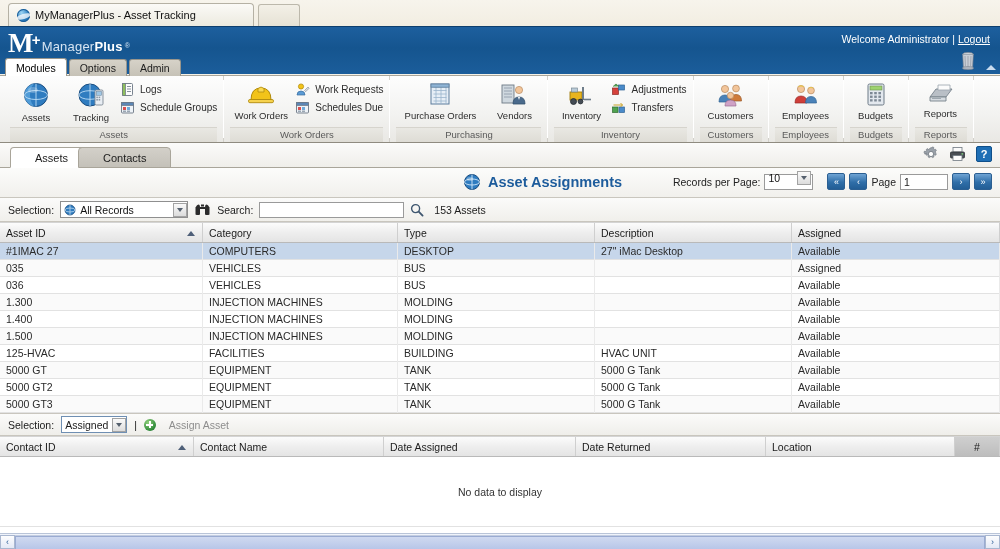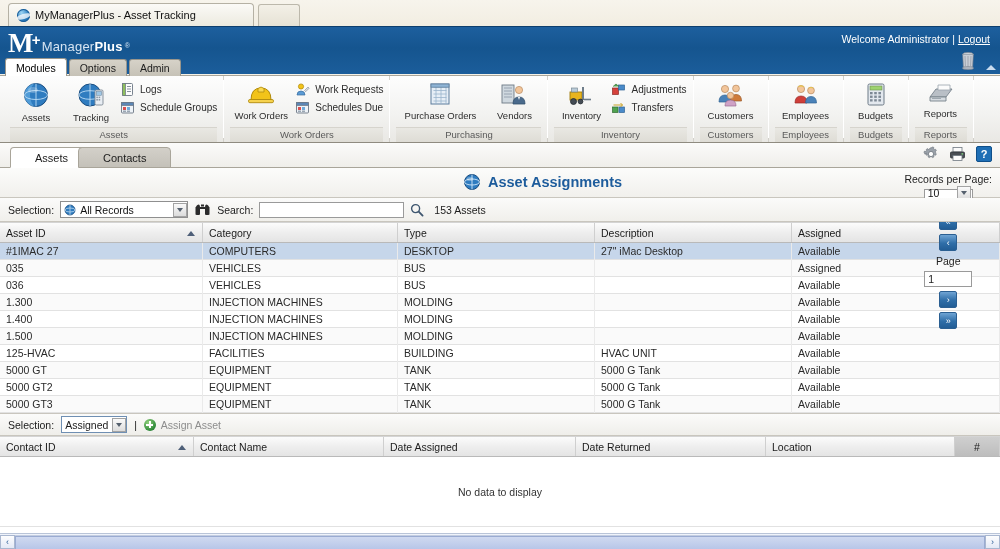--- a/index.html
+++ b/index.html
@@ -170,21 +170,21 @@
     display: flex; align-items: center;
   }
   .page-title {
     position: absolute; left: 463px; top: 5px;
     display: flex; align-items: center; gap: 7px;
     font-size: 14.5px; font-weight: bold; color: #1d5c9c;
   }
   .pager {
     position: absolute; right: 8px; top: 5px;
     display: flex; align-items: center; gap: 4px;
-    font-size: 10.5px; color: #222; flex-direction: column;
+    font-size: 10.5px; color: #222;
   }
   .sel-box {
     height: 16px; border: 1px solid #9a9a9a; background: #fff;
     font-size: 10.5px; display: flex; align-items: center;
     padding: 0 1px 8px 3px; color: #111;
   }
   .sel-arrow {
     width: 14px; height: 14px; margin-left: 3px;
     background: linear-gradient(#fafafa,#dcdcdc);
     border: 1px solid #a3a3a3;
@@ -259,21 +259,21 @@
     background: linear-gradient(#fbfbfa,#efeeea);
     border-top: 1px solid #c9c6be; border-bottom: 1px solid #c9c6be;
     display: flex; align-items: center; gap: 7px; padding-left: 8px;
     font-size: 10.5px; color: #1b1b1b;
   }
   .dd-small {
     height: 17px; width: 66px; border: 1px solid #6f8fb3; background: #fff;
     display: flex; align-items: center; justify-content: space-between;
     padding-left: 3px; font-size: 10.5px;
   }
-  .assign-asset { display: flex; align-items: center; gap: 5px; color: #8d8d8d; }
+  .assign-asset { display: flex; align-items: center; gap: 13px; color: #8d8d8d; }
   .plus-circle {
     width: 12px; height: 12px; border-radius: 50%;
     background: radial-gradient(circle at 35% 30%, #8fd07a, #2f8a3a 70%, #1d6a28);
     position: relative;
   }
   .plus-circle::before, .plus-circle::after {
     content:""; position:absolute; background:#fff;
   }
   .plus-circle::before { left:2.5px; top:5px; width:7px; height:2px; }
   .plus-circle::after { left:5px; top:2.5px; width:2px; height:7px; }

